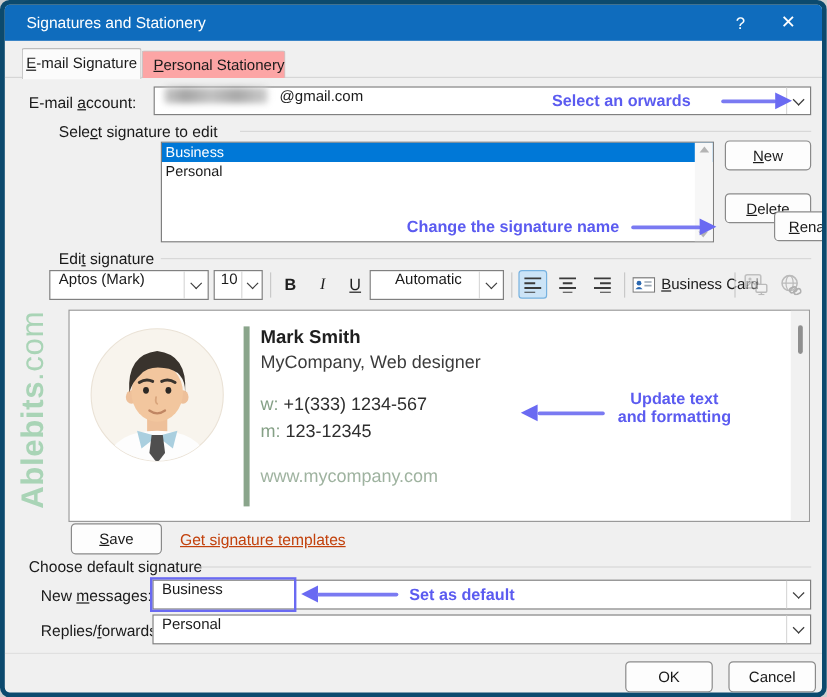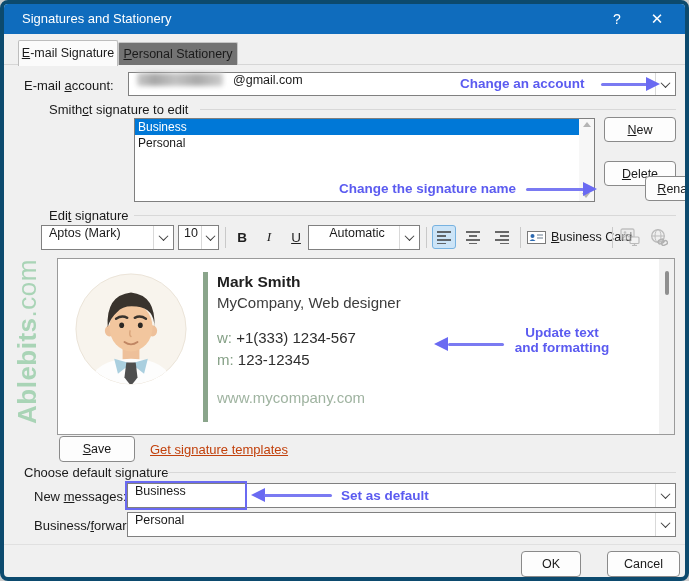--- a/index.html
+++ b/index.html
@@ -17,22 +17,22 @@
   .titlebar .title { position:absolute; left:18px; top:0; line-height:30px; font-size:13px; }
   .cap-btn { position:absolute; top:0; width:32px; height:30px; text-align:center; line-height:30px; font-size:14px; color:#fff; cursor:default; }
   .help-btn { right:52px; }
   .close-btn { right:12px; font-size:15px; }
 
   
   .tabline { position:absolute; top:60px; left:0; right:0; height:1px; background:#d6d6d6; }
   .tab { position:absolute; text-align:center; font-size:12.5px; }
   .tab-active { left:14px; top:36px; width:100px; height:26px; line-height:24px; background:#fbfbfb;
     border:1px solid #bdbdbd; border-bottom:none; border-radius:2px 2px 0 0; z-index:3; }
-  .tab-inactive { left:114px; top:38px; width:120px; height:23px; line-height:22px; background:#737373;
-    border:1px solid #c6c6c6; border-bottom:none; border-radius:2px 2px 0 0; }
+  .tab-inactive { left:114px; top:38px; width:120px; height:23px; line-height:22px; background:#fca5a5;
+    border:1px solid #c6c6c6; border-bottom:none; border-radius:2px 2px 0 0;text-align:right; }
 
   
   .combo { position:absolute; background:#fff; border:1px solid #808080; display:flex; align-items:flex-start; font-size:12.5px; }
   .combo .val { padding-left:7px; white-space:nowrap; }
   .chev-box { position:absolute; right:0; top:0; bottom:0; width:20px; border-left:1px solid #d9d9d9; display:flex; align-items:center; justify-content:center; }
   .chev { width:7px; height:7px; border-right:1.5px solid #3c3c3c; border-bottom:1.5px solid #3c3c3c; transform:rotate(45deg) translate(-1px,-1px); }
 
   .blur-name { width:86px; height:13px; margin-left:8px; margin-right:3px; border-radius:2px;
     background:linear-gradient(90deg,#c9c9c9,#a6a6a6 20%,#c2c2c2 45%,#a9a9a9 70%,#cdcdcd); filter:blur(2.5px); }
 
@@ -101,25 +101,25 @@
   <div class="tab tab-inactive"><span class="accel">P</span><span>ersonal Stationery</span></div>
 
   <div class="abs" style="left:20px; top:74px;"><span>E-mail </span><span class="accel">a</span><span>ccount:</span></div>
   <div class="combo" style="left:124px; top:68px; width:548px; height:24px;">
     <div class="blur-name"></div>
     <div class="val">@gmail.com</div>
     <div class="chev-box">
         <span class="chev"></span>
       </div>
   </div>
-  <div class="anno" style="left:456px; top:72px;">Change an account</div>
+  <div class="anno" style="left:456px; top:72px;">Select an orwards</div>
   <div class="aline" style="left:597px; top:79px; width:46px;"></div>
   <div class="ahead-r" style="left:642px; top:73px;"></div>
 
-  <div class="abs" style="left:45px; top:98px;"><span>Smith</span><span class="accel">c</span><span>t signature to edit</span></div>
+  <div class="abs" style="left:45px; top:98px;"><span>Sele</span><span class="accel">c</span><span>t signature to edit</span></div>
   <div class="group-line" style="left:196px; top:105px; width:476px;"></div>
 
   <div class="listbox">
     <div class="list-item sel">Business</div>
     <div class="list-item">Personal</div>
     <div class="vscroll">
       <div class="tri-up"></div>
       <div class="tri-down"></div>
     </div>
   </div>
@@ -297,25 +297,25 @@
     <div class="val">Business</div>
     <div class="chev-box">
         <span class="chev"></span>
       </div>
   </div>
   <div class="anno-box" style="left:121px; top:477px; width:122px; height:29px;"></div>
   <div class="ahead-l" style="left:247px; top:484px;"></div>
   <div class="aline" style="left:260px; top:490px; width:68px;"></div>
   <div class="anno" style="left:337px; top:484px;">Set as default</div>
 
-  <div class="abs" style="left:30px; top:514px;"><span>Business/</span><span class="accel">f</span><span>orwards:</span></div>
+  <div class="abs" style="left:30px; top:514px;"><span>Replies/</span><span class="accel">f</span><span>orwards:</span></div>
   <div class="combo" style="left:123px; top:508px; width:549px; height:25px;">
     <div class="val">Personal</div>
     <div class="chev-box">
         <span class="chev"></span>
       </div>
   </div>
 
   <div class="bottom-line"></div>
-  <div class="pbtn" style="left:517px; top:547px; width:60px; height:26px;">OK</div>
+  <div class="pbtn" style="left:517px; top:547px; width:73px; height:26px;">OK</div>
   <div class="pbtn" style="left:603px; top:547px; width:73px; height:26px;">Cancel</div>
 
 </div>
 
 </body></html>

